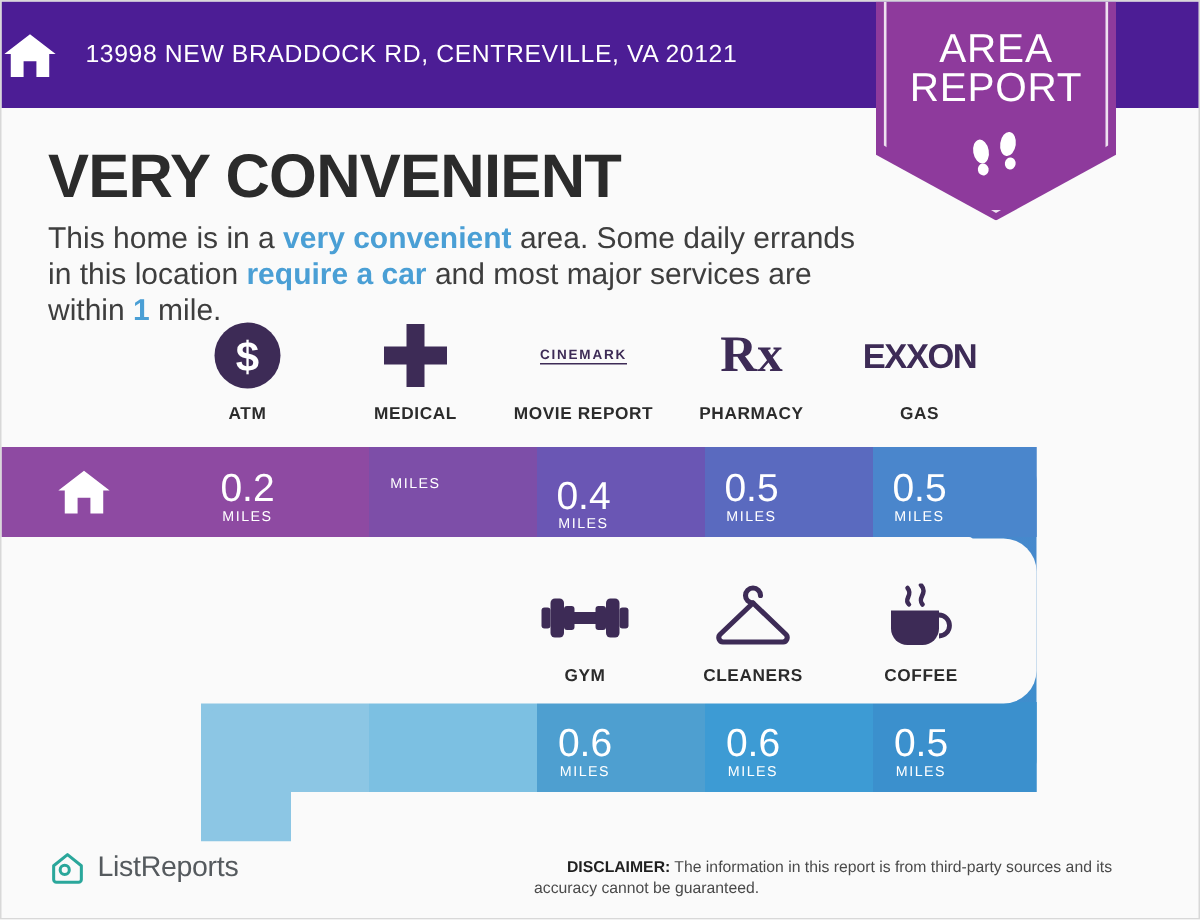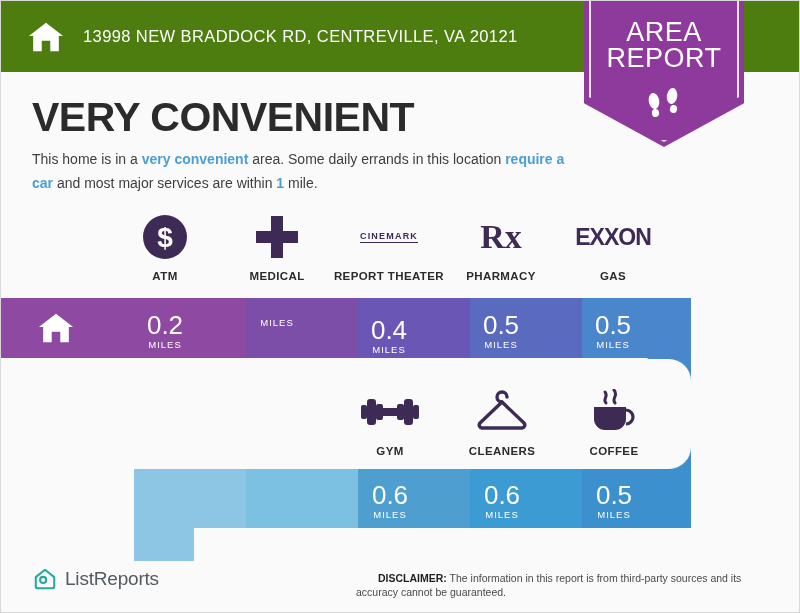--- a/index.html
+++ b/index.html
@@ -20,24 +20,23 @@
     background: #fafafa;
     overflow: hidden;
     border: 1px solid #d8d8d8;
   }
 
   
   #header {
     position: absolute;
     left: 0; top: 0;
     width: 800px; height: 71px;
-    background: #4d7c0f;
+    background: #4c1d95;
     display: flex;
     align-items: center;
-    padding-left: 26px;
     z-index: 2;
   }
   #header .home-ico { width: 38px; height: 38px; flex: 0 0 38px; }
   #header .addr {
     color: #ffffff;
     font-size: 16.5px;
     letter-spacing: 0.4px;
     margin-left: 18px;
     white-space: nowrap;
   }
@@ -84,21 +83,21 @@
     left: 31px; top: 93px;
     font-size: 41px;
     font-weight: bold;
     color: #2b2b2b;
     letter-spacing: -0.5px;
   }
   #subtitle {
     position: absolute;
     left: 31px; top: 146px;
     width: 545px;
-    font-size: 14px;
+    font-size: 20px;
     line-height: 24px;
     color: #3e3e3e;
   }
   #subtitle b { color: #4a9fd5; font-weight: bold; }
 
   
   .icon-row {
     position: absolute;
     display: flex;
     z-index: 3;
@@ -316,21 +315,21 @@
           <path d="M17 2 H29 V17 H44 V29 H29 V44 H17 V29 H2 V17 H17 Z" fill="#3d2b56" rx="3"></path>
         </svg>
       </div>
       <div class="icon-label">MEDICAL</div>
     </div>
 
     <div class="icon-cell">
       <div class="icon-art">
         <span class="wordmark cinemark">CINEMARK</span>
       </div>
-      <div class="icon-label">REPORT THEATER</div>
+      <div class="icon-label">MOVIE REPORT</div>
     </div>
 
     <div class="icon-cell">
       <div class="icon-art">
         <span class="wordmark rx">Rx</span>
       </div>
       <div class="icon-label">PHARMACY</div>
     </div>
 
     <div class="icon-cell">

